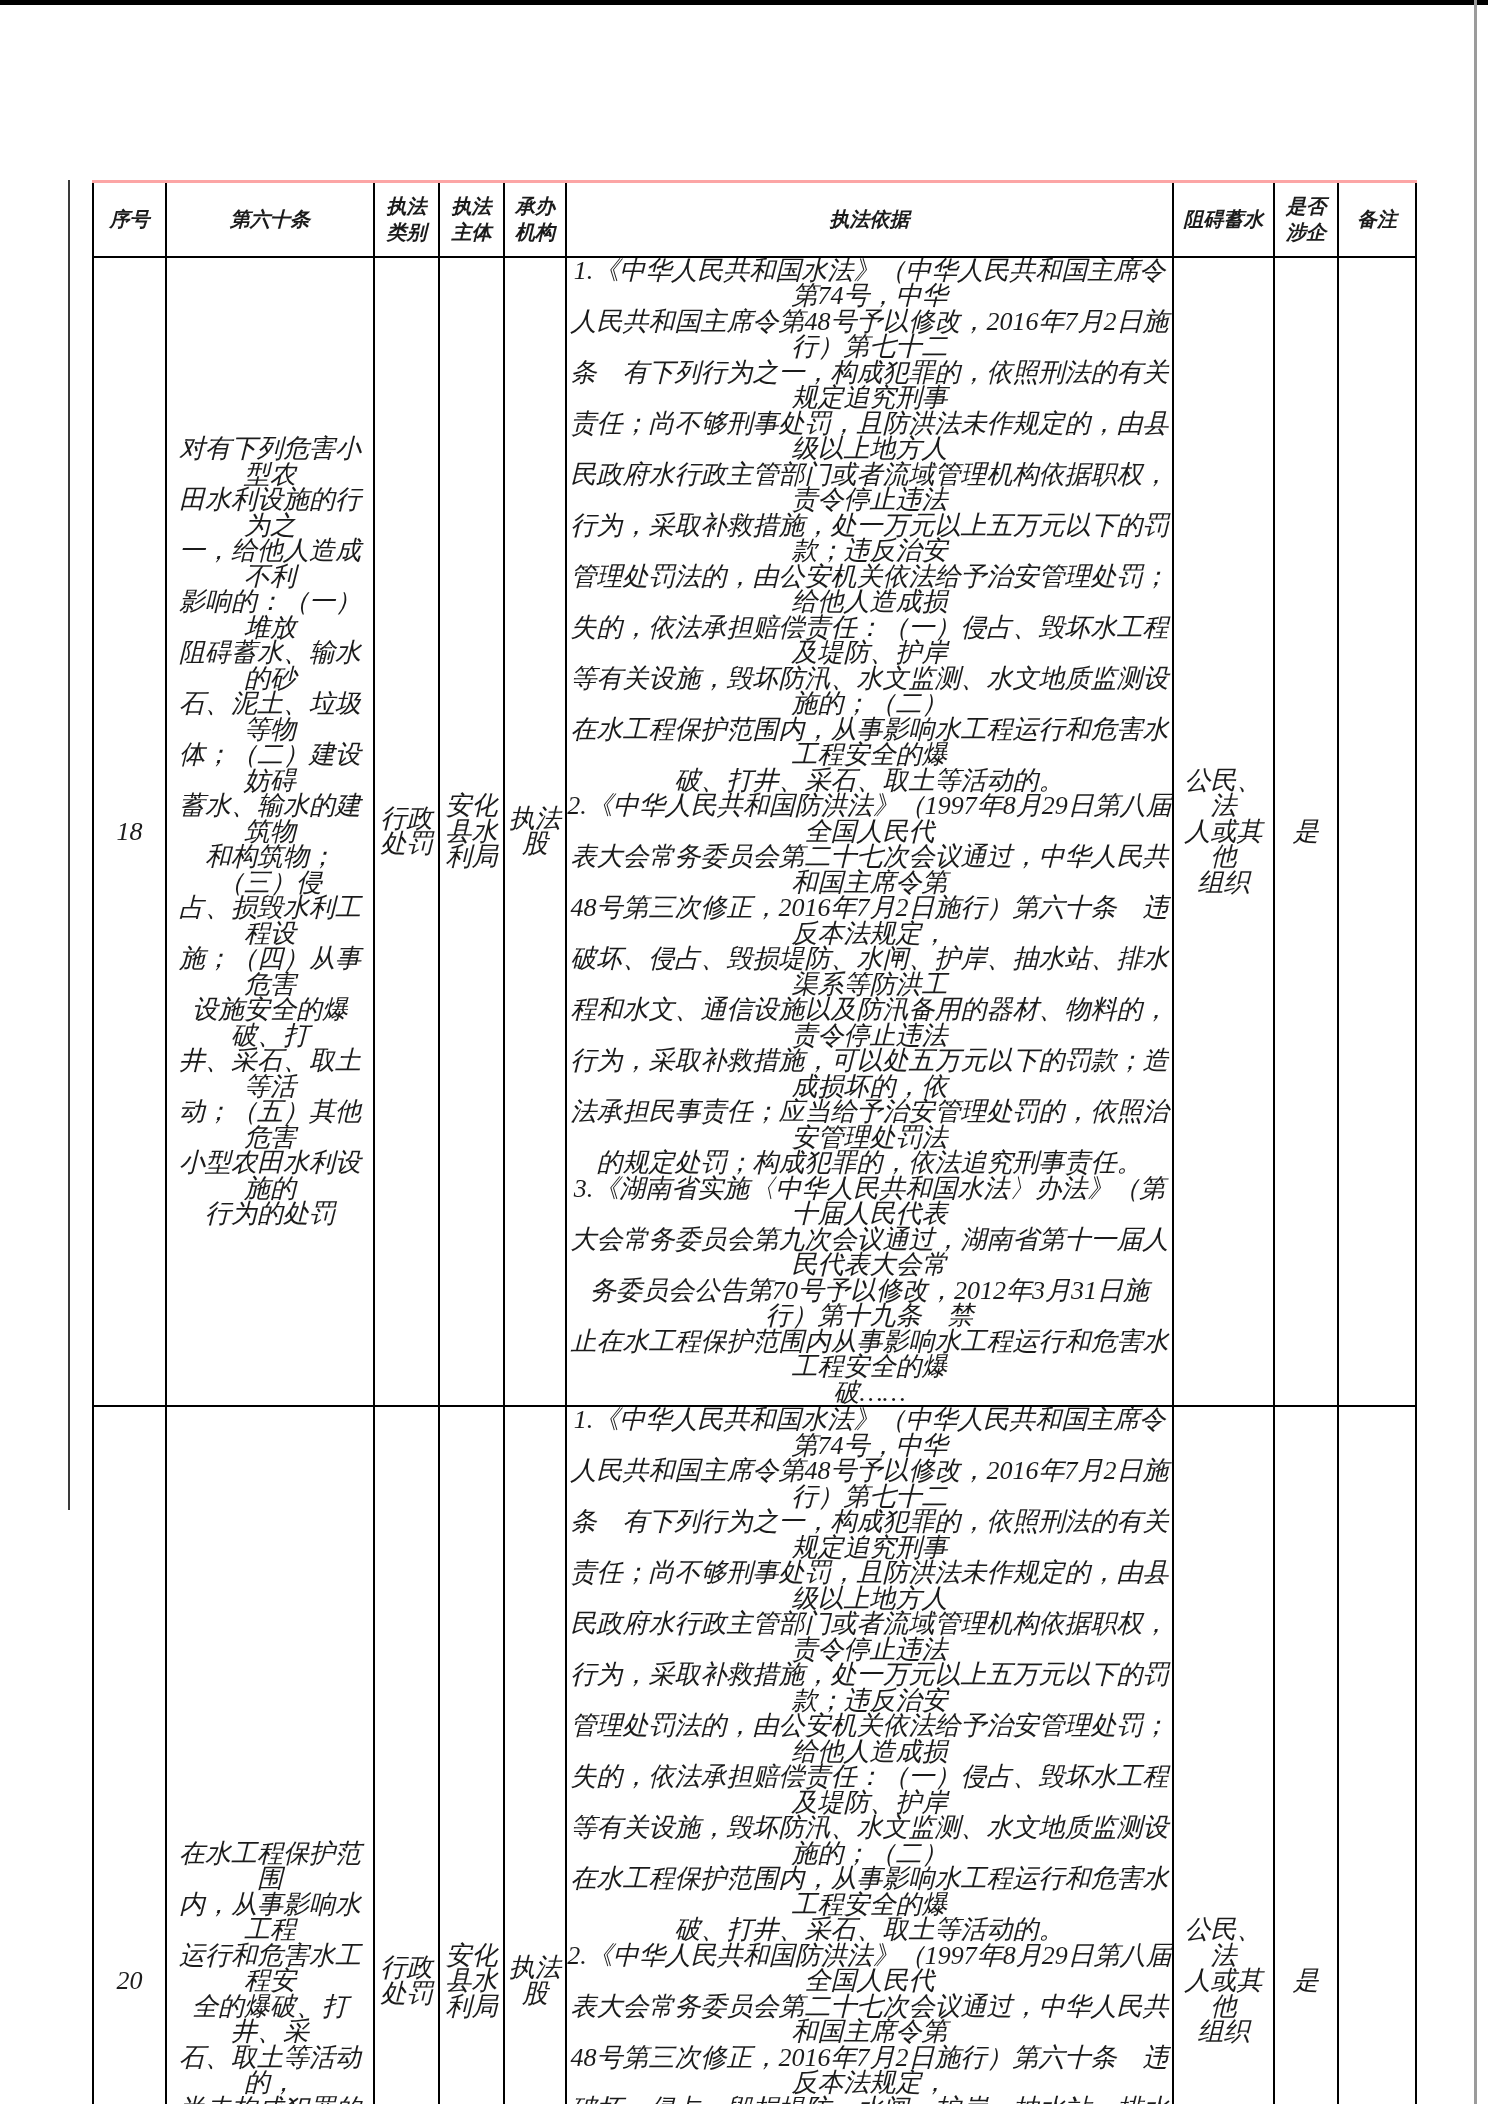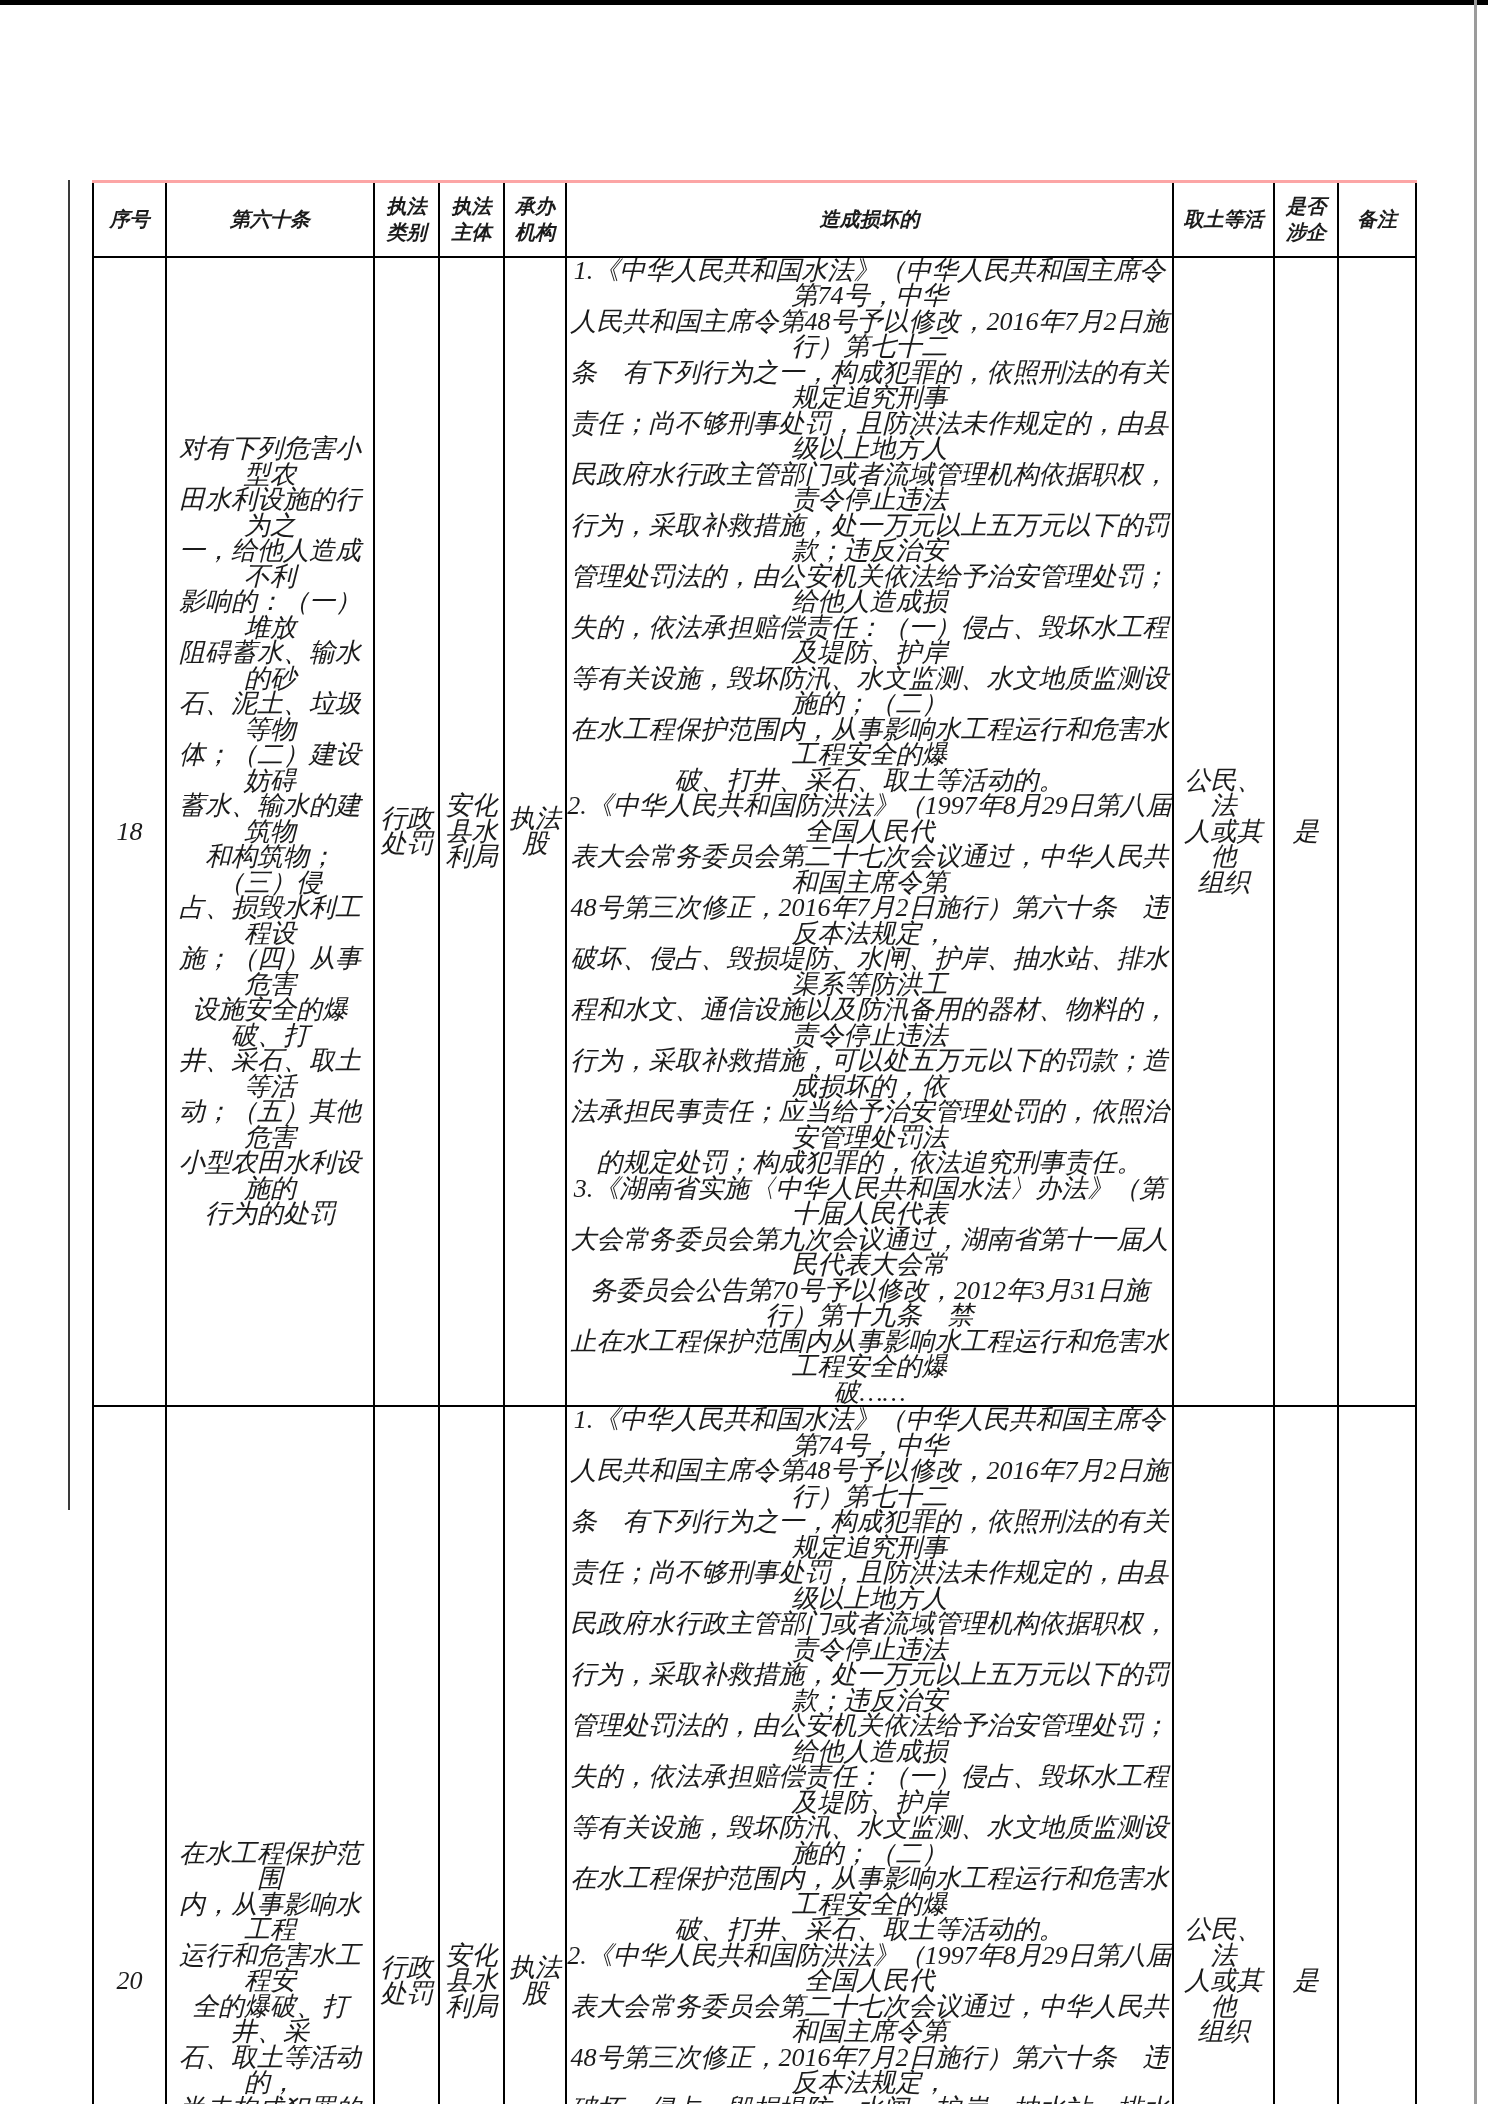--- a/index.html
+++ b/index.html
@@ -67,22 +67,22 @@
     <thead>
       <tr class="hrow">
         <th>序号</th>
         <th>第六十条</th>
         <th>执法
 类别</th>
         <th>执法
 主体</th>
         <th>承办
 机构</th>
-        <th>造成损坏的</th>
-        <th>取土等活</th>
+        <th>执法依据</th>
+        <th>阻碍蓄水</th>
         <th>是否
 涉企</th>
         <th>备注</th>
       </tr>
     </thead>
     <tbody>
       <tr class="r19">
         <td class="c-seq">18</td>
         <td class="c-name">对有下列危害小型农
 田水利设施的行为之

